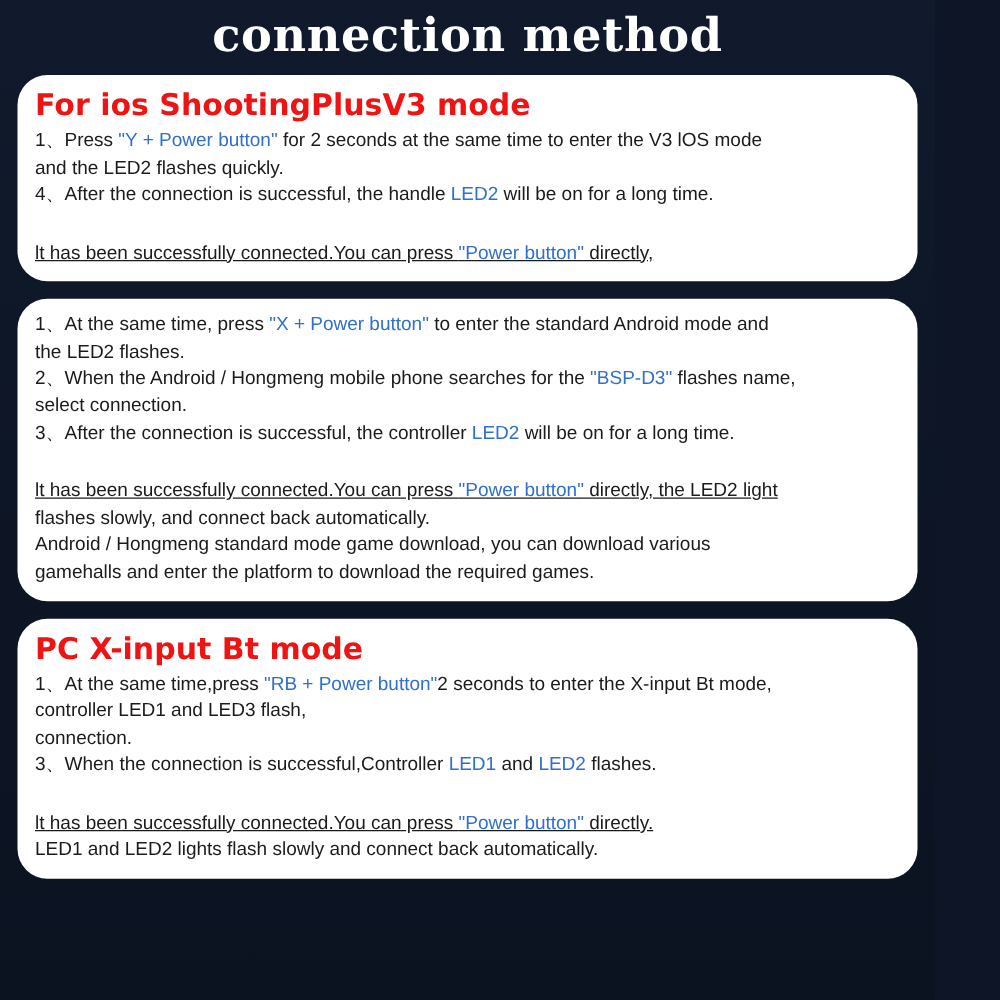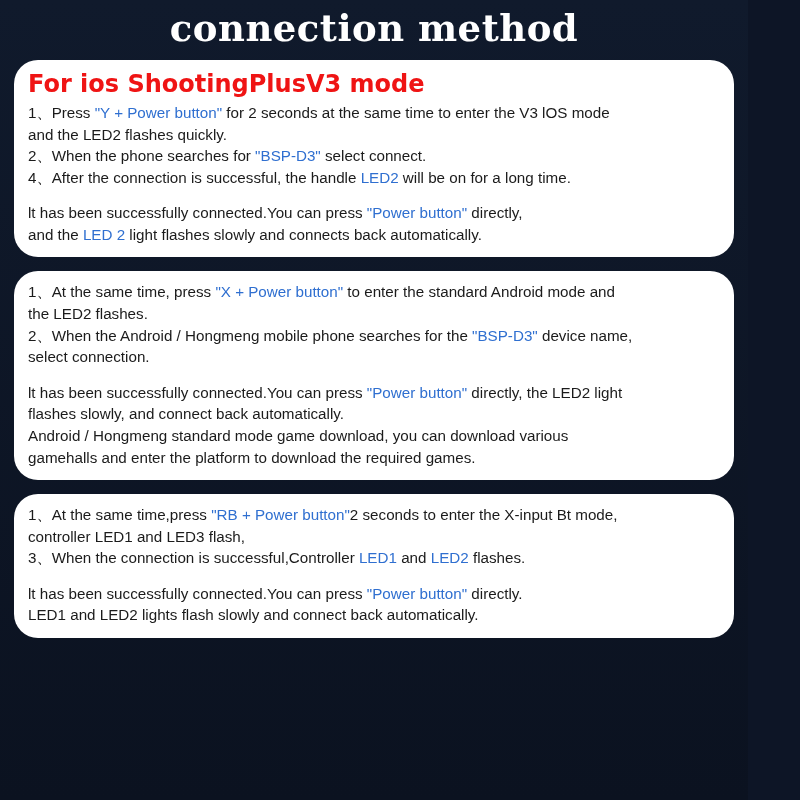--- a/index.html
+++ b/index.html
@@ -44,58 +44,60 @@
     margin: 0 0 4px 0;
     font-family: "DejaVu Sans", sans-serif;
   }
   .card-body p {
     margin: 0;
     color: #1b1b1b;
     font-size: 15.2px;
     line-height: 1.42;
   }
   .card-body p.gap {
-    margin-top: 14px;
+    margin-top: 25px;
+    text-decoration: underline;
   }
   .hl {
     color: #2f6fd0;
   }
 </style>
 </head>
 <body>
 
 <div class="page">
   <div class="page-title">connection method</div>
   <div id="sections-host">
       <div class="card">
         <div class="card-title">For ios ShootingPlusV3 mode</div>
         <div class="card-body">
           <p><span>1、Press </span><span class="hl">"Y + Power button"</span><span> for 2 seconds at the same time to enter the V3 lOS mode</span></p>
           <p><span>and the LED2 flashes quickly.</span></p>
-          <p><span>2、When the phone searches for </span><span class="hl">"BSP-D3"</span><span> select connect.</span></p>
           <p><span>4、After the connection is successful, the handle </span><span class="hl">LED2</span><span> will be on for a long time.</span></p>
           <p class="gap"><span>lt has been successfully connected.You can press </span><span class="hl">"Power button"</span><span> directly,</span></p>
-          <p><span>and the </span><span class="hl">LED 2</span><span> light flashes slowly and connects back automatically.</span></p>
         </div>
       </div>
       <div class="card">
         <div class="card-body">
           <p><span>1、At the same time, press </span><span class="hl">"X + Power button"</span><span> to enter the standard Android mode and</span></p>
           <p><span>the LED2 flashes.</span></p>
-          <p><span>2、When the Android / Hongmeng mobile phone searches for the </span><span class="hl">"BSP-D3"</span><span> device name,</span></p>
+          <p><span>2、When the Android / Hongmeng mobile phone searches for the </span><span class="hl">"BSP-D3"</span><span> flashes name,</span></p>
           <p><span>select connection.</span></p>
+          <p><span>3、After the connection is successful, the controller </span><span class="hl">LED2</span><span> will be on for a long time.</span></p>
           <p class="gap"><span>lt has been successfully connected.You can press </span><span class="hl">"Power button"</span><span> directly, the LED2 light</span></p>
           <p><span>flashes slowly, and connect back automatically.</span></p>
           <p><span>Android / Hongmeng standard mode game download, you can download various</span></p>
           <p><span>gamehalls and enter the platform to download the required games.</span></p>
         </div>
       </div>
       <div class="card">
+        <div class="card-title">PC X-input Bt mode</div>
         <div class="card-body">
           <p><span>1、At the same time,press </span><span class="hl">"RB + Power button"</span><span>2 seconds to enter the X-input Bt mode,</span></p>
           <p><span>controller LED1 and LED3 flash,</span></p>
+          <p><span>connection.</span></p>
           <p><span>3、When the connection is successful,Controller </span><span class="hl">LED1</span><span> and </span><span class="hl">LED2</span><span> flashes.</span></p>
           <p class="gap"><span>lt has been successfully connected.You can press </span><span class="hl">"Power button"</span><span> directly.</span></p>
           <p><span>LED1 and LED2 lights flash slowly and connect back automatically.</span></p>
         </div>
       </div>
     </div>
 </div>
 
 </body></html>

